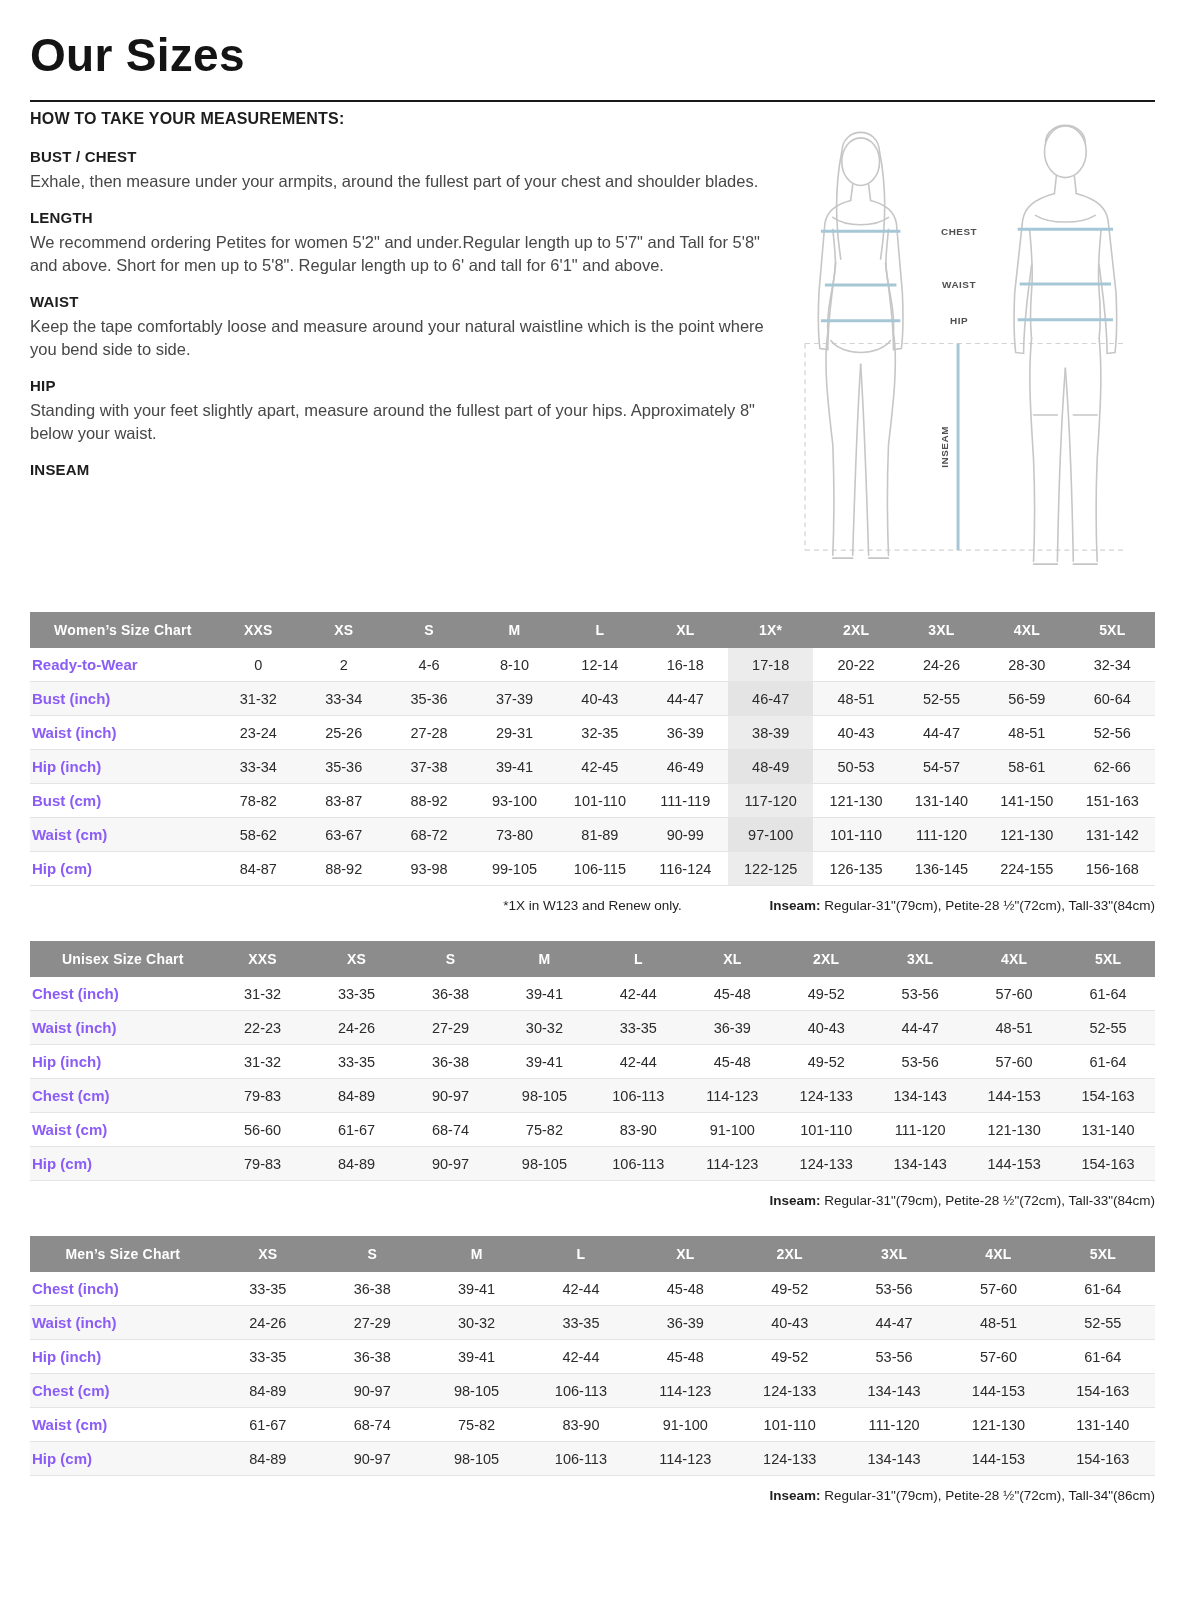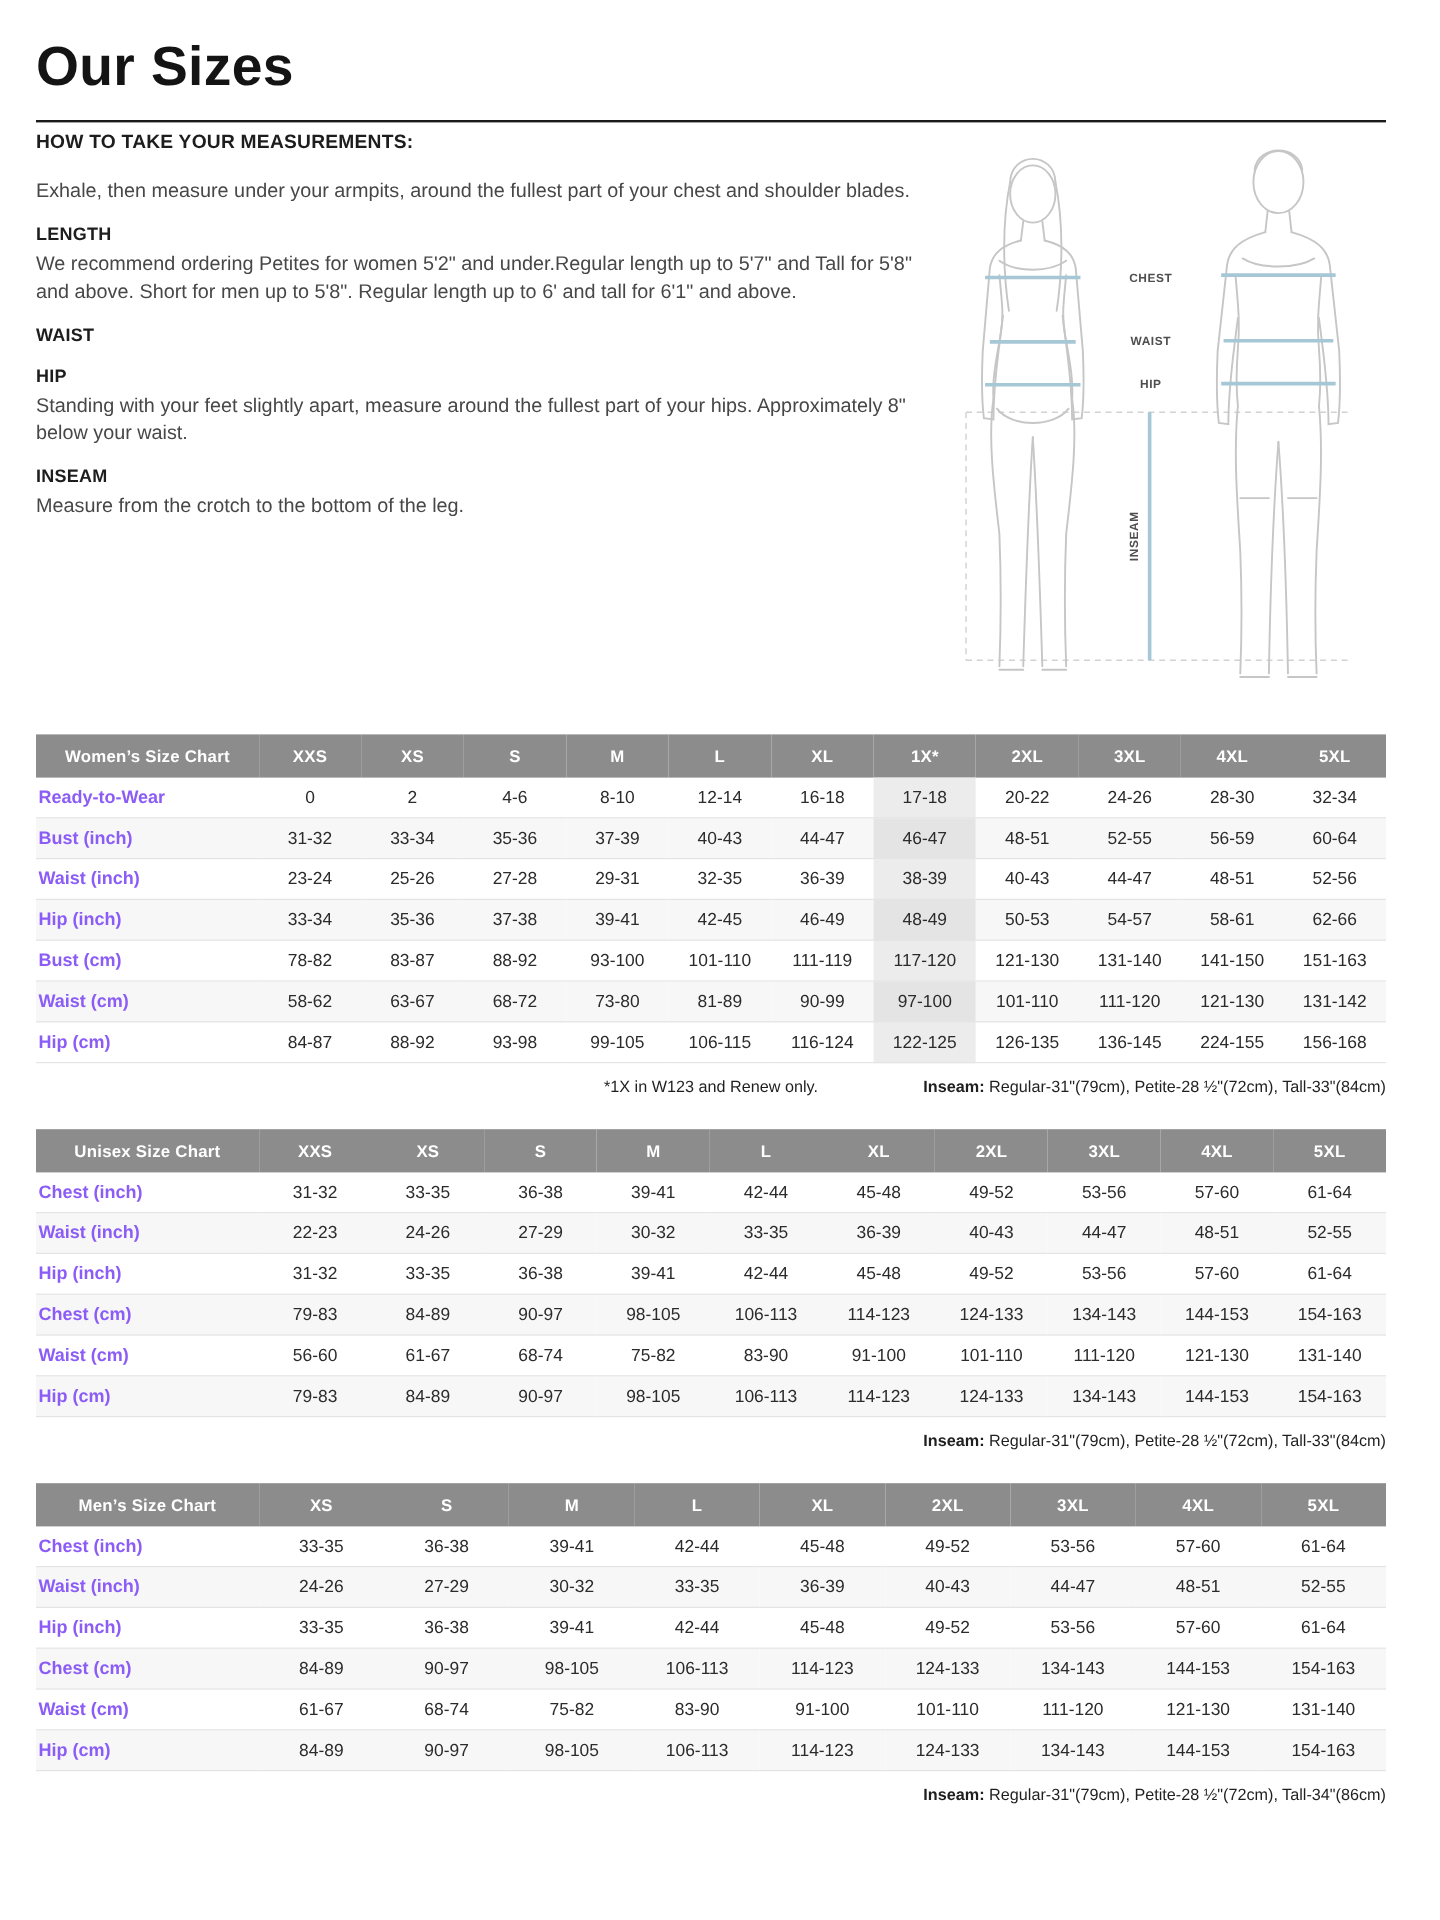--- a/index.html
+++ b/index.html
@@ -105,36 +105,37 @@
 <div class="page">
 
   <h1 class="page-title">Our Sizes</h1>
   <hr class="title-divider">
 
   <div class="top-section">
     <div class="instructions">
       <h2 class="measure-heading">HOW TO TAKE YOUR MEASUREMENTS:</h2>
       <div id="measure-sections">
           <div class="m-section">
+            <div class="m-label">BUST / CHEST</div>
             <div class="m-text">Exhale, then measure under your armpits, around the fullest part of your chest and shoulder blades.</div>
           </div>
           <div class="m-section">
             <div class="m-label">LENGTH</div>
             <div class="m-text">We recommend ordering Petites for women 5'2" and under.Regular length up to 5'7" and Tall for 5'8" and above. Short for men up to 5'8". Regular length up to 6' and tall for 6'1" and above.</div>
           </div>
           <div class="m-section">
             <div class="m-label">WAIST</div>
+            <div class="m-text">Keep the tape comfortably loose and measure around your natural waistline which is the point where you bend side to side.</div>
           </div>
           <div class="m-section">
             <div class="m-label">HIP</div>
             <div class="m-text">Standing with your feet slightly apart, measure around the fullest part of your hips. Approximately 8" below your waist.</div>
           </div>
           <div class="m-section">
             <div class="m-label">INSEAM</div>
-            <div class="m-text">Measure from the crotch to the bottom of the leg.</div>
           </div>
         </div>
     </div>
 
     <div class="figure-wrap">
       <svg viewBox="0 0 380 475" width="378" height="472">
 
         <g stroke="#d2d2d2" stroke-dasharray="5 4" stroke-width="1.2" fill="none">
           <path d="M30,233 L352,233"></path>
           <path d="M30,441 L352,441"></path>

